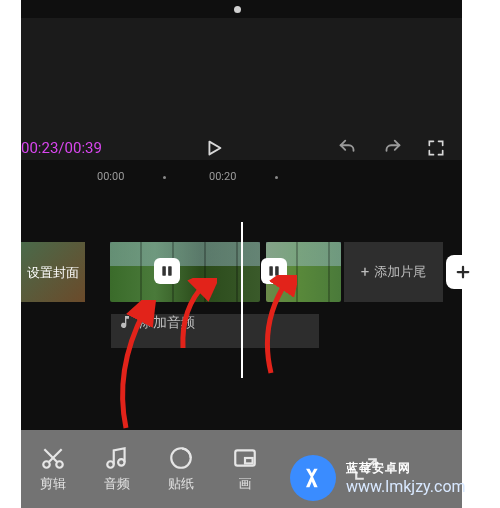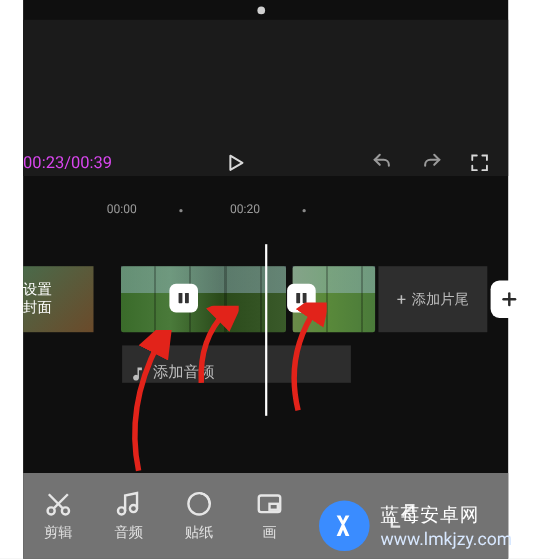--- a/index.html
+++ b/index.html
@@ -6,53 +6,53 @@
   .wrap{position:relative;width:500px;height:508px;margin:0 auto;overflow:hidden;}
   .phone{position:absolute;left:21px;top:0;width:441px;height:508px;background:#0f0f0f;}
   .statusbar{position:absolute;top:0;left:0;right:0;height:18px;display:flex;justify-content:center;align-items:center;}
   .statusbar .dot{width:7px;height:7px;border-radius:50%;background:#d0d0d0;margin-right:8px;}
   .preview{position:absolute;top:18px;left:0;right:0;height:142px;background:#1b1b1b;}
   .timebar{position:absolute;top:128px;left:0;right:0;height:40px;display:flex;align-items:center;}
   .timebar .time{color:#d946ef;font-size:15px;margin-left:0;}
   .timebar .spacer{flex:1;}
   .ctrl-icon{color:#cfcfcf;width:28px;height:28px;display:flex;align-items:center;justify-content:center;margin:0 8px;}
   .ctrl-icon svg{display:block;}
-  .ruler{position:absolute;top:168px;left:0;right:0;height:22px;margin-top:14px;}
+  .ruler{position:absolute;top:168px;left:0;right:0;height:22px;}
   .ruler .tick{position:absolute;top:2px;color:#9b9b9b;font-size:11px;}
   .ruler .dot{position:absolute;top:8px;width:3px;height:3px;border-radius:50%;background:#8a8a8a;}
   .timeline{position:absolute;top:242px;left:0;right:0;height:74px;}
-  .cover-btn{position:absolute;left:0;top:0;width:64px;height:60px;background:linear-gradient(135deg,#4a6a4a,#6b4a2a);display:flex;flex-direction:column;align-items:flex-start;justify-content:center;}
+  .cover-btn{position:absolute;left:0;top:0;width:64px;height:60px;background:linear-gradient(135deg,#4a6a4a,#6b4a2a);display:flex;flex-direction:row;align-items:center;justify-content:center;}
   .cover-btn span{color:#fff;font-size:13px;line-height:17px;}
   .clip{position:absolute;top:0;height:60px;border-radius:2px;}
   .clip1{left:89px;width:150px;background:linear-gradient(90deg,#3a6b2a,#4a7a3a 30%,#2a4a1a 60%,#3a5a2a);}
   .clip2{left:245px;width:75px;background:linear-gradient(90deg,#6b8a4a,#5a8a3a 40%,#4a7a3a);}
   .clip1::before,.clip2::before{content:"";position:absolute;inset:0;background:
      repeating-linear-gradient(90deg,rgba(255,255,255,0) 0 30px,rgba(0,0,0,0.25) 30px 32px),
      linear-gradient(0deg,rgba(255,255,255,0) 60%,rgba(180,210,255,0.35) 60% 78%);
   }
   .trans-btn{position:absolute;top:16px;width:26px;height:26px;border-radius:6px;background:#ffffff;display:flex;align-items:center;justify-content:center;}
   .trans-btn svg{display:block;}
   .trans1{left:133px;}
   .trans2{left:240px;}
   .add-tail{position:absolute;left:323px;top:0;width:99px;height:60px;background:#2e2e2e;display:flex;align-items:center;justify-content:center;color:#bdbdbd;font-size:13px;}
   .add-tail .plus{font-size:15px;margin-right:5px;color:#bdbdbd;}
   .add-clip{position:absolute;left:425px;top:13px;width:34px;height:34px;border-radius:8px;background:#ffffff;display:flex;align-items:center;justify-content:center;}
-  .audio-track{position:absolute;top:314px;left:90px;width:208px;height:34px;background:#2d2d2d;display:flex;align-items:flex-end;color:#bdbdbd;font-size:14px;}
+  .audio-track{position:absolute;top:314px;left:90px;width:208px;height:34px;background:#2d2d2d;display:flex;align-items:flex-start;color:#bdbdbd;font-size:14px;}
   .audio-track .a-icon{width:28px;display:flex;justify-content:center;}
   .playhead{position:absolute;top:222px;left:50%;width:2px;height:156px;background:#ffffff;margin-left:-1px;}
   .arrow{position:absolute;pointer-events:none;}
   .arrow svg{display:block;}
   .toolbar{position:absolute;bottom:0;left:0;right:0;height:78px;background:#737373;display:flex;align-items:center;}
   .tool{width:64px;display:flex;flex-direction:column;align-items:center;justify-content:center;color:#e2e2e2;}
   .tool .lab{font-size:13px;margin-top:4px;}
   .tool svg{display:block;}
   .overlay{position:absolute;right:0;bottom:0;width:172px;height:60px;display:flex;align-items:center;}
   .overlay .badge{width:46px;height:46px;border-radius:50%;background:#3a8cff;display:flex;align-items:center;justify-content:center;flex:0 0 auto;margin-right:10px;}
   .overlay .text{display:flex;flex-direction:column;color:#fff;}
-  .overlay .text .t1{font-size:17px;font-weight:400;letter-spacing:1px;}
+  .overlay .text .t1{font-size:12px;font-weight:700;letter-spacing:1px;}
   .overlay .text .t2{font-size:16px;color:#d8e8ff;}
 </style>
 </head>
 <body>
 <div class="wrap">
   <div class="phone">
     <div class="statusbar">
       <span class="dot"></span>
     </div>
 

